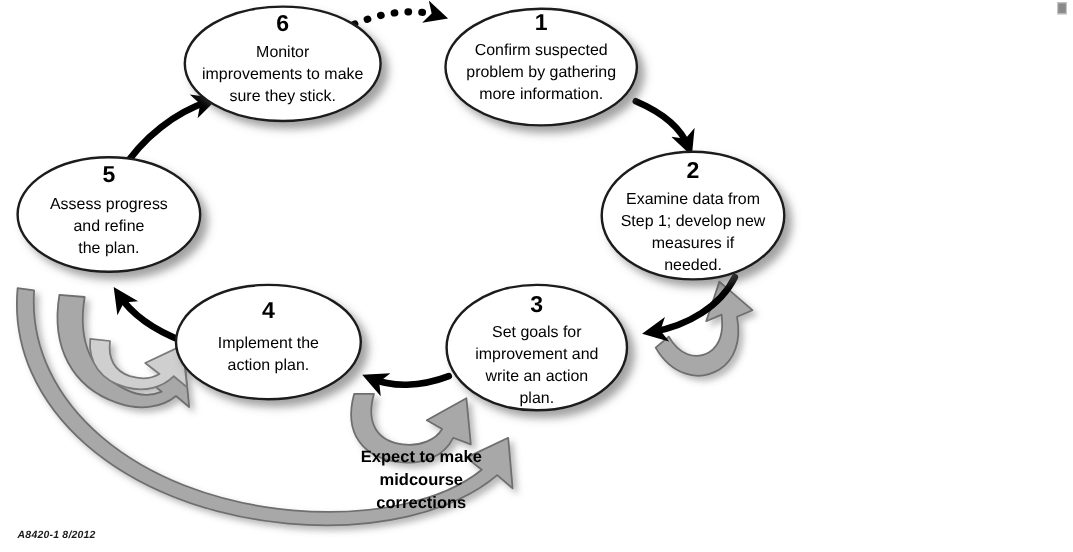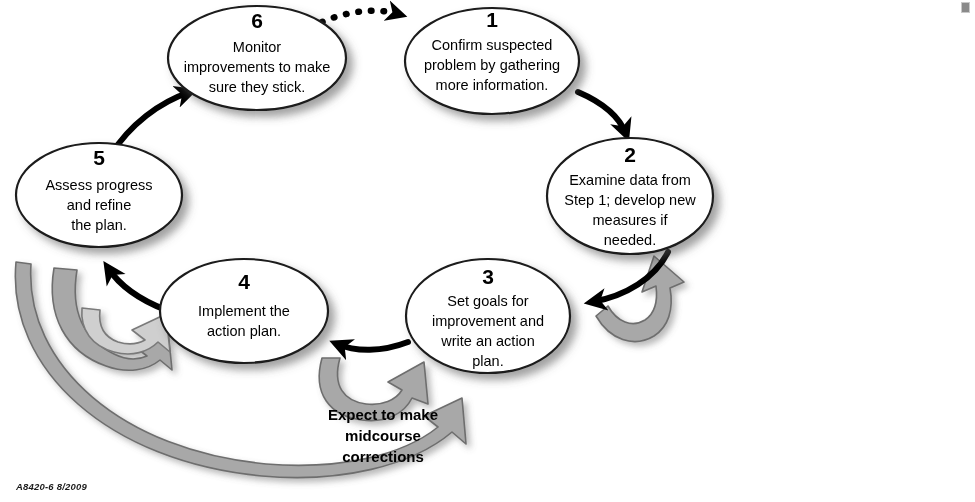--- a/index.html
+++ b/index.html
@@ -239,16 +239,16 @@
       <text class="node-line" x="257" y="92">sure they stick.</text>
     </g>
 
     <g>
       <text class="caption-text" x="383" y="420">Expect to make</text>
       <text class="caption-text" x="383" y="441">midcourse</text>
       <text class="caption-text" x="383" y="462">corrections</text>
     </g>
   </svg>
 
-  <div class="footer-id">A8420-6 8/2009</div>
+  <div class="footer-id">A8420-1 8/2012</div>
   <div class="corner-mark"></div>
 
 </div>
 
 </body></html>

